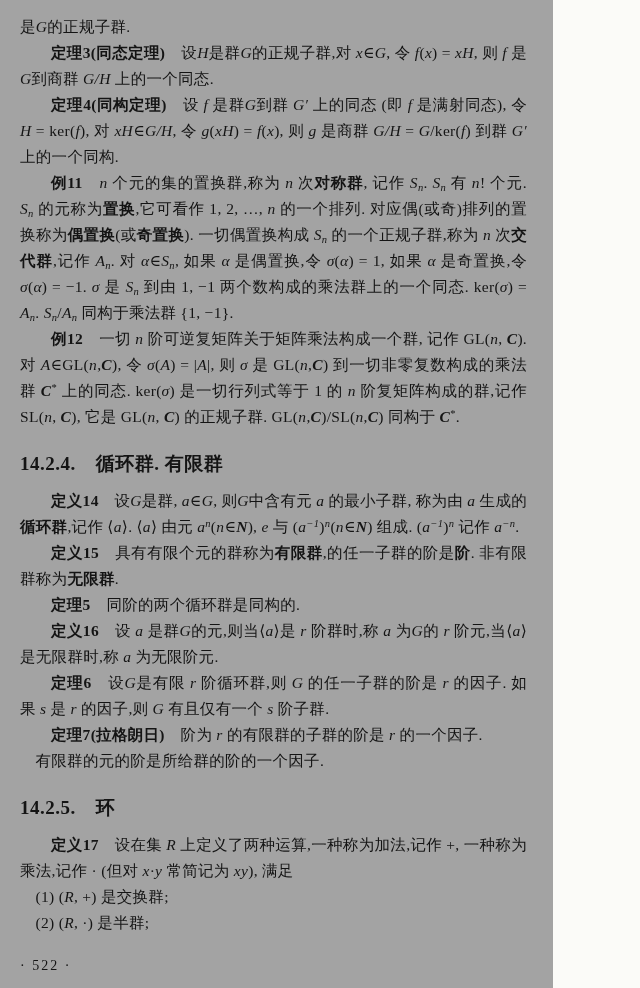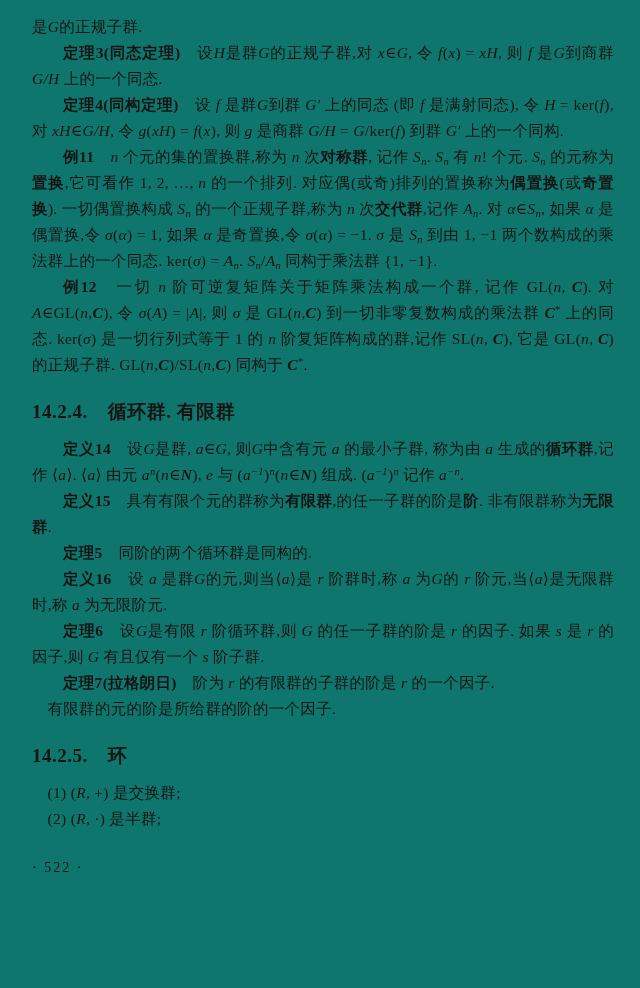--- a/index.html
+++ b/index.html
@@ -5,23 +5,23 @@
   html, body { margin: 0; padding: 0; }
   body {
     width: 640px; height: 988px;
     background: #fbfbf8;
     overflow: hidden;
     font-family: "Liberation Serif", "DejaVu Serif", serif;
     color: #141414;
   }
   .page {
     box-sizing: border-box;
-    width: 640px; height: 988px;
-    padding: 14px 26px 0 32px;
-    background: #0f766e;
+    width: 553px; height: 988px;
+    padding: 14px 26px 0 20px;
+    background: #a3a3a3;
   }
   .para {
     font-size: 15.5px;
     line-height: 26px;
     text-align: justify;
     margin: 0;
     letter-spacing: 0.3px;
   }
   .indent2 { text-indent: 2em; }
   .indent1 { text-indent: 1em; }
@@ -34,21 +34,21 @@
   .heading .hnum { font-weight: 700; }
   .heading .b { margin-left: 20px; }
   .b  { font-weight: 700; }
   .i  { font-style: italic; }
   .bi { font-style: italic; font-weight: 700; }
   sup, sub { font-size: 68%; line-height: 0; }
   sup { vertical-align: 0.45em; }
   sub { vertical-align: -0.25em; }
   .pagenum {
     font-size: 14px;
-    margin-top: 28px;
+    margin-top: 22px;
     letter-spacing: 2px;
   }
 </style>
 </head>
 <body>
 
 <div class="page">
   <div id="content">
       <div class="para"><span>是</span><span class="i">G</span><span>的正规子群.</span></div>
       <div class="para indent2"><span class="b">定理3(同态定理)</span><span>　设</span><span class="i">H</span><span>是群</span><span class="i">G</span><span>的正规子群,对 </span><span class="i">x</span><span>∈</span><span class="i">G</span><span>, 令 </span><span class="i">f</span><span>(</span><span class="i">x</span><span>) = </span><span class="i">xH</span><span>, 则 </span><span class="i">f</span><span> 是</span><span class="i">G</span><span>到商群 </span><span class="i">G/H</span><span> 上的一个同态.</span></div>
@@ -57,17 +57,18 @@
       <div class="para indent2"><span class="b">例12</span><span>　一切 </span><span class="i">n</span><span> 阶可逆复矩阵关于矩阵乘法构成一个群, 记作 GL(</span><span class="i">n</span><span>, </span><span class="bi">C</span><span>).  对 </span><span class="i">A</span><span>∈GL(</span><span class="i">n</span><span>,</span><span class="bi">C</span><span>), 令 </span><span class="i">σ</span><span>(</span><span class="i">A</span><span>) = |</span><span class="i">A</span><span>|, 则 </span><span class="i">σ</span><span> 是 GL(</span><span class="i">n</span><span>,</span><span class="bi">C</span><span>) 到一切非零复数构成的乘法群 </span><span class="bi">C</span><sup>*</sup><span> 上的同态.  ker(</span><span class="i">σ</span><span>) 是一切行列式等于 1 的 </span><span class="i">n</span><span> 阶复矩阵构成的群,记作 SL(</span><span class="i">n</span><span>, </span><span class="bi">C</span><span>), 它是 GL(</span><span class="i">n</span><span>, </span><span class="bi">C</span><span>) 的正规子群.  GL(</span><span class="i">n</span><span>,</span><span class="bi">C</span><span>)/SL(</span><span class="i">n</span><span>,</span><span class="bi">C</span><span>) 同构于 </span><span class="bi">C</span><sup>*</sup><span>.</span></div>
       <div class="heading"><span class="hnum">14.2.4.</span><span class="b">循环群. 有限群</span></div>
       <div class="para indent2"><span class="b">定义14</span><span>　设</span><span class="i">G</span><span>是群, </span><span class="i">a</span><span>∈</span><span class="i">G</span><span>, 则</span><span class="i">G</span><span>中含有元 </span><span class="i">a</span><span> 的最小子群, 称为由 </span><span class="i">a</span><span> 生成的</span><span class="b">循环群</span><span>,记作 ⟨</span><span class="i">a</span><span>⟩. ⟨</span><span class="i">a</span><span>⟩ 由元 </span><span class="i">a</span><sup class="i">n</sup><span>(</span><span class="i">n</span><span>∈</span><span class="bi">N</span><span>), </span><span class="i">e</span><span> 与 (</span><span class="i">a</span><sup class="i">−1</sup><span>)</span><sup class="i">n</sup><span>(</span><span class="i">n</span><span>∈</span><span class="bi">N</span><span>) 组成. (</span><span class="i">a</span><sup class="i">−1</sup><span>)</span><sup class="i">n</sup><span> 记作 </span><span class="i">a</span><sup class="i">−n</sup><span>.</span></div>
       <div class="para indent2"><span class="b">定义15</span><span>　具有有限个元的群称为</span><span class="b">有限群</span><span>,的任一子群的阶是</span><span class="b">阶</span><span>.  非有限群称为</span><span class="b">无限群</span><span>.</span></div>
       <div class="para indent2"><span class="b">定理5</span><span>　同阶的两个循环群是同构的.</span></div>
       <div class="para indent2"><span class="b">定义16</span><span>　设 </span><span class="i">a</span><span> 是群</span><span class="i">G</span><span>的元,则当⟨</span><span class="i">a</span><span>⟩是 </span><span class="i">r</span><span> 阶群时,称 </span><span class="i">a</span><span> 为</span><span class="i">G</span><span>的 </span><span class="i">r</span><span> 阶元,当⟨</span><span class="i">a</span><span>⟩是无限群时,称 </span><span class="i">a</span><span> 为无限阶元.</span></div>
       <div class="para indent2"><span class="b">定理6</span><span>　设</span><span class="i">G</span><span>是有限 </span><span class="i">r</span><span> 阶循环群,则 </span><span class="i">G</span><span> 的任一子群的阶是 </span><span class="i">r</span><span> 的因子.  如果 </span><span class="i">s</span><span> 是 </span><span class="i">r</span><span> 的因子,则 </span><span class="i">G</span><span> 有且仅有一个 </span><span class="i">s</span><span> 阶子群.</span></div>
       <div class="para indent2"><span class="b">定理7(拉格朗日)</span><span>　阶为 </span><span class="i">r</span><span> 的有限群的子群的阶是 </span><span class="i">r</span><span> 的一个因子.</span></div>
       <div class="para indent1"><span>有限群的元的阶是所给群的阶的一个因子.</span></div>
       <div class="heading"><span class="hnum">14.2.5.</span><span class="b">环</span></div>
+      <div class="para indent2"><span class="b">定义17</span><span>　设在集 </span><span class="i">R</span><span> 上定义了两种运算,一种称为加法,记作 +, 一种称为乘法,记作 · (但对 </span><span class="i">x</span><span>·</span><span class="i">y</span><span> 常简记为 </span><span class="i">xy</span><span>), 满足</span></div>
       <div class="para indent1"><span>(1) (</span><span class="i">R</span><span>, +) 是交换群;</span></div>
       <div class="para indent1"><span>(2) (</span><span class="i">R</span><span>, ·) 是半群;</span></div>
       <div class="pagenum"><span>· 522 ·</span></div>
     </div>
 </div>
 
 </body></html>

